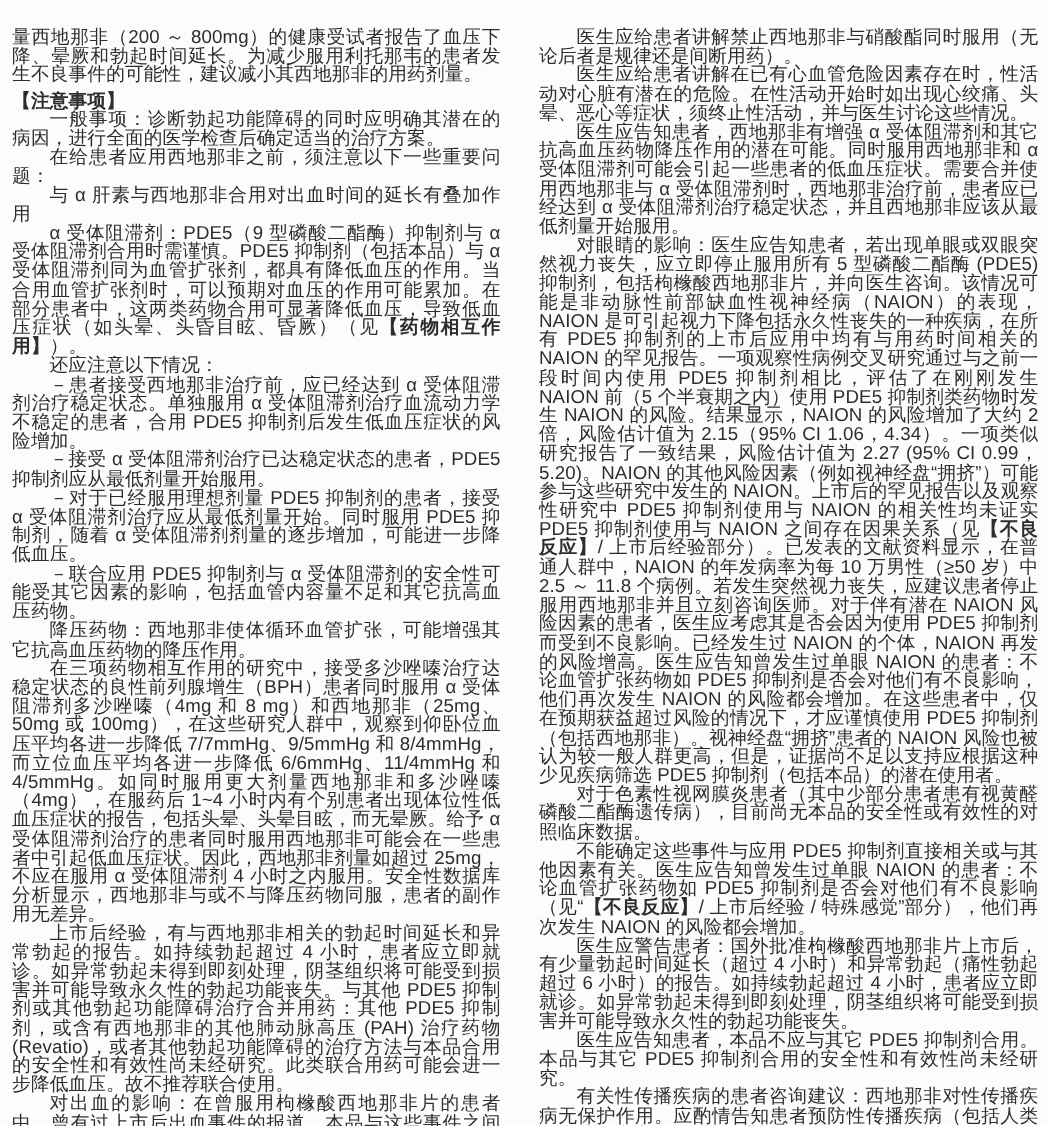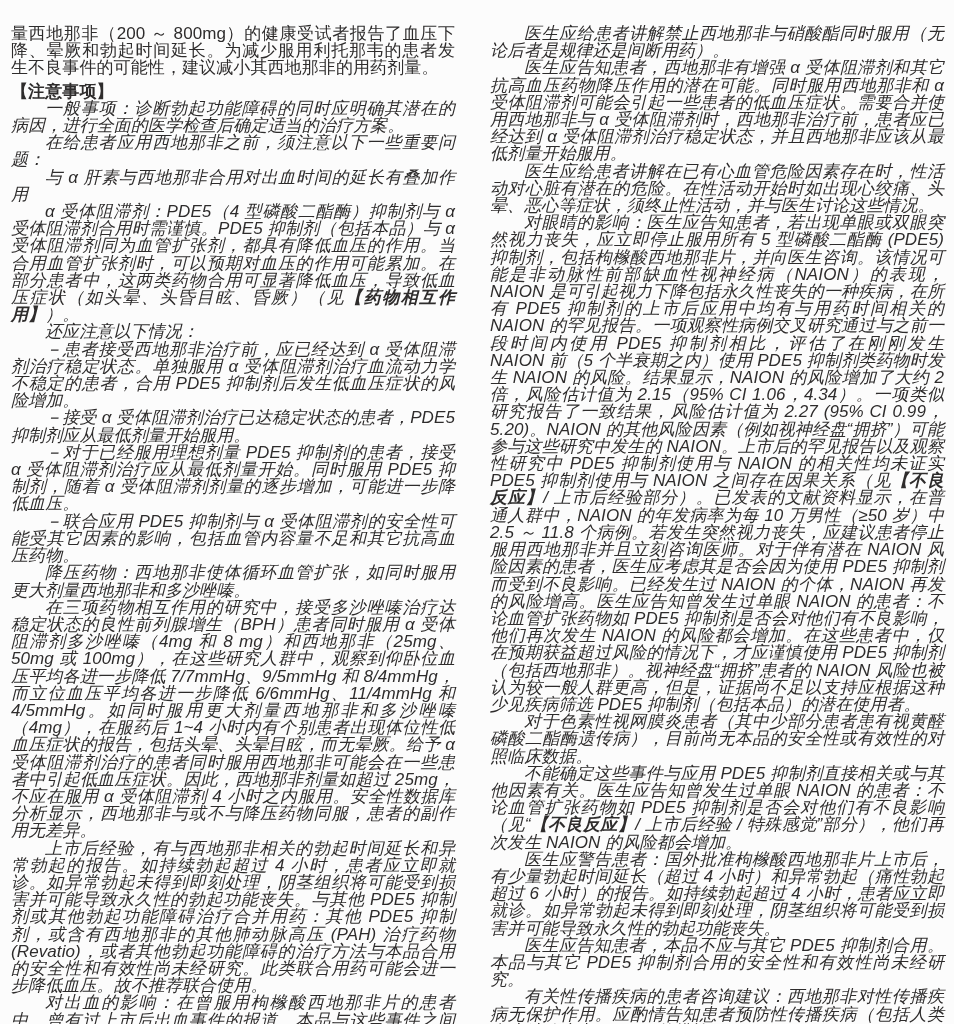--- a/index.html
+++ b/index.html
@@ -21,50 +21,50 @@
     text-align: justify;
     text-justify: inter-ideograph;
     font-size: 17px;
     line-height: 17.2px;
     letter-spacing: 0.1px;
     overflow-wrap: break-word;
   }
   .column-left  { width: 444px; }
   .column-right { width: 454px; }
   p.block { margin: 0; padding: 0; }
-  p.indent { text-indent: 2em; font-style: italic; }
+  p.indent { text-indent: 2em; }
   p.heading { font-weight: bold; margin-top: 6px; }
   .column p:first-child { margin-top: 0; }
   .bold { font-weight: bold; }
 </style>
 </head>
 <body>
 
 <div class="page">
   <div class="column column-left">
       <p class="block para"><span>量西地那非（200 ～ 800mg）的健康受试者报告了血压下降、晕厥和勃起时间延长。为减少服用利托那韦的患者发生不良事件的可能性，建议减小其西地那非的用药剂量。</span></p>
       <p class="block heading"><span class="bold">【注意事项】</span></p>
       <p class="block para indent"><span>一般事项：诊断勃起功能障碍的同时应明确其潜在的病因，进行全面的医学检查后确定适当的治疗方案。</span></p>
       <p class="block para indent"><span>在给患者应用西地那非之前，须注意以下一些重要问题：</span></p>
       <p class="block para indent"><span>与 α 肝素与西地那非合用对出血时间的延长有叠加作用</span></p>
-      <p class="block para indent"><span>α 受体阻滞剂：PDE5（4 型磷酸二酯酶）抑制剂与 α 受体阻滞剂合用时需谨慎。PDE5 抑制剂（包括本品）与 α 受体阻滞剂同为血管扩张剂，都具有降低血压的作用。当合用血管扩张剂时，可以预期对血压的作用可能累加。在部分患者中，这两类药物合用可显著降低血压，导致低血压症状（如头晕、头昏目眩、昏厥）（见</span><span class="bold">【药物相互作用】</span><span>）。</span></p>
+      <p class="block para indent"><span>α 受体阻滞剂：PDE5（9 型磷酸二酯酶）抑制剂与 α 受体阻滞剂合用时需谨慎。PDE5 抑制剂（包括本品）与 α 受体阻滞剂同为血管扩张剂，都具有降低血压的作用。当合用血管扩张剂时，可以预期对血压的作用可能累加。在部分患者中，这两类药物合用可显著降低血压，导致低血压症状（如头晕、头昏目眩、昏厥）（见</span><span class="bold">【药物相互作用】</span><span>）。</span></p>
       <p class="block para indent"><span>还应注意以下情况：</span></p>
       <p class="block para indent"><span>－患者接受西地那非治疗前，应已经达到 α 受体阻滞剂治疗稳定状态。单独服用 α 受体阻滞剂治疗血流动力学不稳定的患者，合用 PDE5 抑制剂后发生低血压症状的风险增加。</span></p>
       <p class="block para indent"><span>－接受 α 受体阻滞剂治疗已达稳定状态的患者，PDE5 抑制剂应从最低剂量开始服用。</span></p>
       <p class="block para indent"><span>－对于已经服用理想剂量 PDE5 抑制剂的患者，接受 α 受体阻滞剂治疗应从最低剂量开始。同时服用 PDE5 抑制剂，随着 α 受体阻滞剂剂量的逐步增加，可能进一步降低血压。</span></p>
       <p class="block para indent"><span>－联合应用 PDE5 抑制剂与 α 受体阻滞剂的安全性可能受其它因素的影响，包括血管内容量不足和其它抗高血压药物。</span></p>
-      <p class="block para indent"><span>降压药物：西地那非使体循环血管扩张，如同时服用更大剂量西地那非和多沙唑嗪。</span></p>
+      <p class="block para indent"><span>降压药物：西地那非使体循环血管扩张，可能增强其它抗高血压药物的降压作用。</span></p>
       <p class="block para indent"><span>在三项药物相互作用的研究中，接受多沙唑嗪治疗达稳定状态的良性前列腺增生（BPH）患者同时服用 α 受体阻滞剂多沙唑嗪（4mg 和 8 mg）和西地那非（25mg、50mg 或 100mg），在这些研究人群中，观察到仰卧位血压平均各进一步降低 7/7mmHg、9/5mmHg 和 8/4mmHg，而立位血压平均各进一步降低 6/6mmHg、11/4mmHg 和 4/5mmHg。如同时服用更大剂量西地那非和多沙唑嗪（4mg），在服药后 1~4 小时内有个别患者出现体位性低血压症状的报告，包括头晕、头晕目眩，而无晕厥。给予 α 受体阻滞剂治疗的患者同时服用西地那非可能会在一些患者中引起低血压症状。因此，西地那非剂量如超过 25mg，不应在服用 α 受体阻滞剂 4 小时之内服用。安全性数据库分析显示，西地那非与或不与降压药物同服，患者的副作用无差异。</span></p>
       <p class="block para indent"><span>上市后经验，有与西地那非相关的勃起时间延长和异常勃起的报告。如持续勃起超过 4 小时，患者应立即就诊。如异常勃起未得到即刻处理，阴茎组织将可能受到损害并可能导致永久性的勃起功能丧失。与其他 PDE5 抑制剂或其他勃起功能障碍治疗合并用药：其他 PDE5 抑制剂，或含有西地那非的其他肺动脉高压 (PAH) 治疗药物 (Revatio)，或者其他勃起功能障碍的治疗方法与本品合用的安全性和有效性尚未经研究。此类联合用药可能会进一步降低血压。故不推荐联合使用。</span></p>
       <p class="block para indent"><span>对出血的影响：在曾服用枸橼酸西地那非片的患者中，曾有过上市后出血事件的报道。本品与这些事件之间的因果关系尚未确立。无论单独使用或与阿司匹林合用，枸橼酸西地那非片对人出血时间没有影响。然而，体外实验中，枸橼酸西地那非片增强硝普钠（一种一氧化氮供体）的抗人类血小板凝聚作用。此外，在麻醉下的家兔，肝素与西地那非合用对出血时间的延长有叠加作用，但未进行过类似的人体研究。目前未知枸橼酸西地那非片在出血性疾病患者和活动性消化道溃疡患者中的安全性。</span></p>
     </div>
   <div class="column column-right">
       <p class="block para indent"><span>医生应给患者讲解禁止西地那非与硝酸酯同时服用（无论后者是规律还是间断用药）。</span></p>
+      <p class="block para indent"><span>医生应给患者讲解在已有心血管危险因素存在时，性活动对心脏有潜在的危险。在性活动开始时如出现心绞痛、头晕、恶心等症状，须终止性活动，并与医生讨论这些情况。</span></p>
       <p class="block para indent"><span>医生应告知患者，西地那非有增强 α 受体阻滞剂和其它抗高血压药物降压作用的潜在可能。同时服用西地那非和 α 受体阻滞剂可能会引起一些患者的低血压症状。需要合并使用西地那非与 α 受体阻滞剂时，西地那非治疗前，患者应已经达到 α 受体阻滞剂治疗稳定状态，并且西地那非应该从最低剂量开始服用。</span></p>
-      <p class="block para indent"><span>医生应给患者讲解在已有心血管危险因素存在时，性活动对心脏有潜在的危险。在性活动开始时如出现心绞痛、头晕、恶心等症状，须终止性活动，并与医生讨论这些情况。</span></p>
       <p class="block para indent"><span>对眼睛的影响：医生应告知患者，若出现单眼或双眼突然视力丧失，应立即停止服用所有 5 型磷酸二酯酶 (PDE5) 抑制剂，包括枸橼酸西地那非片，并向医生咨询。该情况可能是非动脉性前部缺血性视神经病（NAION）的表现，NAION 是可引起视力下降包括永久性丧失的一种疾病，在所有 PDE5 抑制剂的上市后应用中均有与用药时间相关的 NAION 的罕见报告。一项观察性病例交叉研究通过与之前一段时间内使用 PDE5 抑制剂相比，评估了在刚刚发生 NAION 前（5 个半衰期之内）使用 PDE5 抑制剂类药物时发生 NAION 的风险。结果显示，NAION 的风险增加了大约 2 倍，风险估计值为 2.15（95% CI 1.06，4.34）。一项类似研究报告了一致结果，风险估计值为 2.27 (95% CI 0.99，5.20)。NAION 的其他风险因素（例如视神经盘“拥挤”）可能参与这些研究中发生的 NAION。上市后的罕见报告以及观察性研究中 PDE5 抑制剂使用与 NAION 的相关性均未证实 PDE5 抑制剂使用与 NAION 之间存在因果关系（见</span><span class="bold">【不良反应】</span><span>/ 上市后经验部分）。已发表的文献资料显示，在普通人群中，NAION 的年发病率为每 10 万男性（≥50 岁）中 2.5 ～ 11.8 个病例。若发生突然视力丧失，应建议患者停止服用西地那非并且立刻咨询医师。对于伴有潜在 NAION 风险因素的患者，医生应考虑其是否会因为使用 PDE5 抑制剂而受到不良影响。已经发生过 NAION 的个体，NAION 再发的风险增高。医生应告知曾发生过单眼 NAION 的患者：不论血管扩张药物如 PDE5 抑制剂是否会对他们有不良影响，他们再次发生 NAION 的风险都会增加。在这些患者中，仅在预期获益超过风险的情况下，才应谨慎使用 PDE5 抑制剂（包括西地那非）。视神经盘“拥挤”患者的 NAION 风险也被认为较一般人群更高，但是，证据尚不足以支持应根据这种少见疾病筛选 PDE5 抑制剂（包括本品）的潜在使用者。</span></p>
       <p class="block para indent"><span>对于色素性视网膜炎患者（其中少部分患者患有视黄醛磷酸二酯酶遗传病），目前尚无本品的安全性或有效性的对照临床数据。</span></p>
       <p class="block para indent"><span>不能确定这些事件与应用 PDE5 抑制剂直接相关或与其他因素有关。医生应告知曾发生过单眼 NAION 的患者：不论血管扩张药物如 PDE5 抑制剂是否会对他们有不良影响（见“</span><span class="bold">【不良反应】</span><span>/ 上市后经验 / 特殊感觉”部分），他们再次发生 NAION 的风险都会增加。</span></p>
       <p class="block para indent"><span>医生应警告患者：国外批准枸橼酸西地那非片上市后，有少量勃起时间延长（超过 4 小时）和异常勃起（痛性勃起超过 6 小时）的报告。如持续勃起超过 4 小时，患者应立即就诊。如异常勃起未得到即刻处理，阴茎组织将可能受到损害并可能导致永久性的勃起功能丧失。</span></p>
       <p class="block para indent"><span>医生应告知患者，本品不应与其它 PDE5 抑制剂合用。本品与其它 PDE5 抑制剂合用的安全性和有效性尚未经研究。</span></p>
       <p class="block para indent"><span>有关性传播疾病的患者咨询建议：西地那非对性传播疾病无保护作用。应酌情告知患者预防性传播疾病（包括人类免疫缺陷病毒，HIV）的措施。</span></p>
     </div>
 </div>
 
 </body></html>

